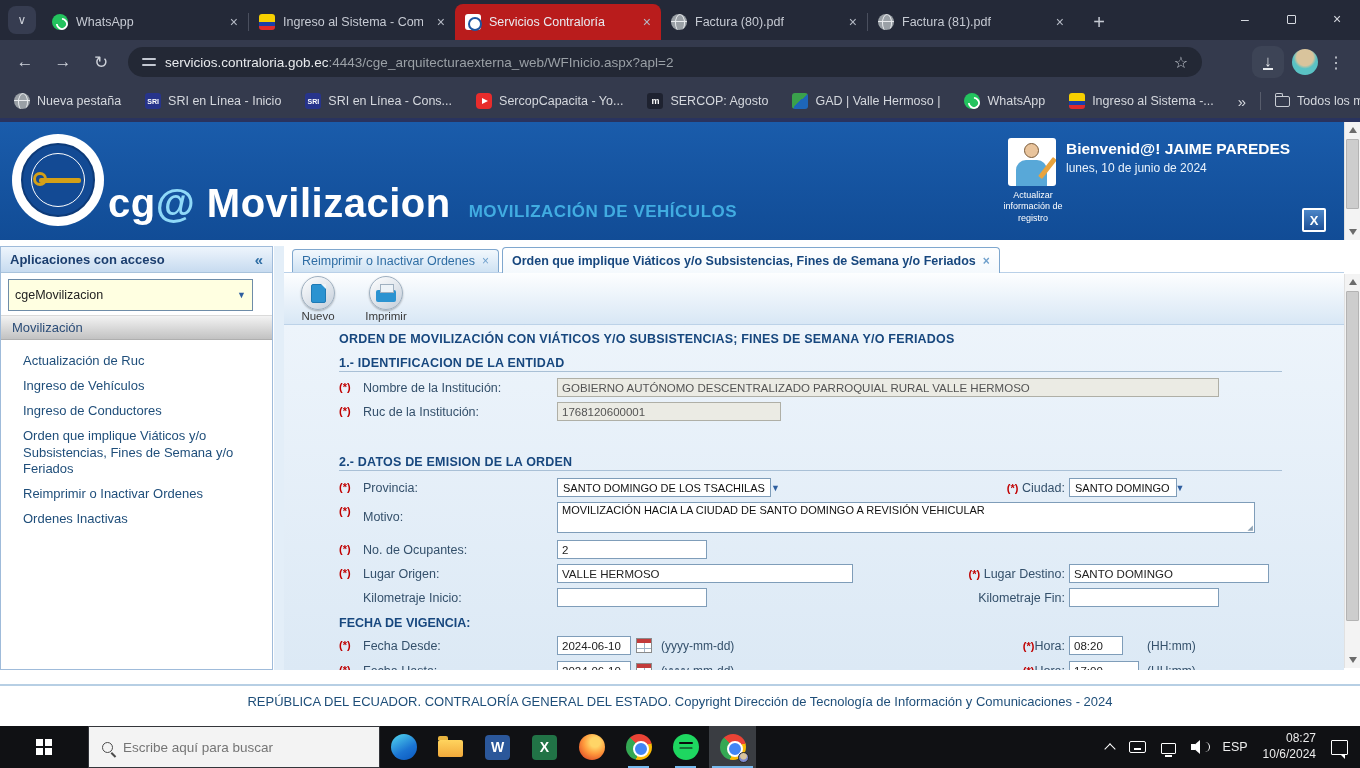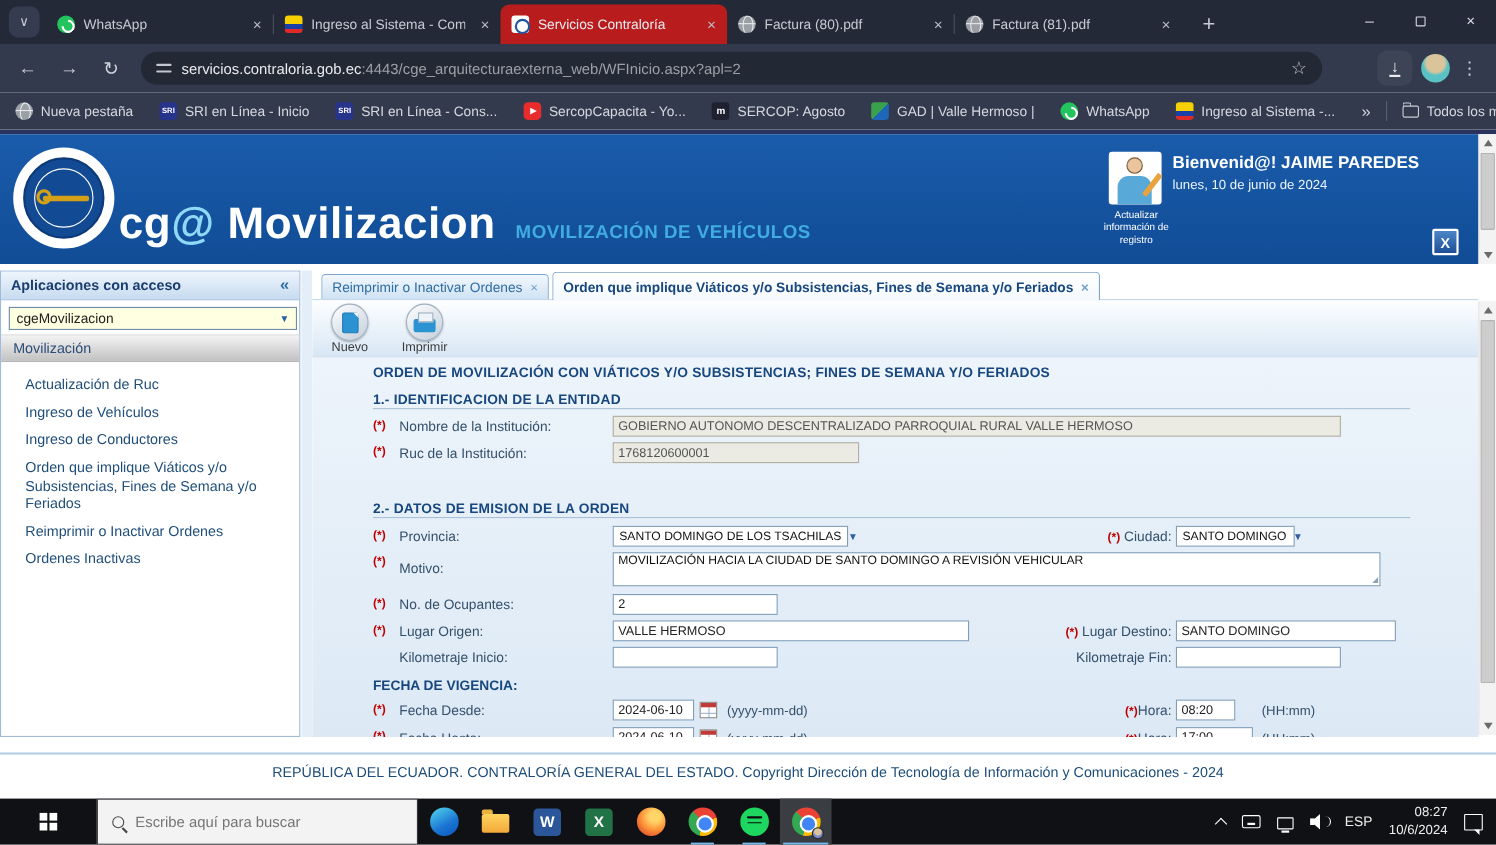--- a/index.html
+++ b/index.html
@@ -88,21 +88,21 @@
   .sb .ar{position:absolute;left:0;width:15px;height:16px;display:flex;align-items:center;justify-content:center;background:#F3F3F3}
   .tri-up{width:0;height:0;border-left:4px solid transparent;border-right:4px solid transparent;border-bottom:6px solid #6B6B6B}
   .tri-dn{width:0;height:0;border-left:4px solid transparent;border-right:4px solid transparent;border-top:6px solid #6B6B6B}
   .sb .thumb{position:absolute;left:1px;width:13px;background:#CDCDCD;border:1px solid #B3B3B3;border-radius:1px}
 
   
   #sidebar{position:absolute;left:0;top:128px;width:273px;height:424px;background:#fff;border:1px solid #9FBBDA}
   .sb-head{height:26px;background:linear-gradient(180deg,#EEF5FC,#C7DBF0);border-bottom:1px solid #A9C3DC;display:flex;align-items:center;justify-content:space-between;padding:0 9px}
   .sb-title{font-size:13px;font-weight:bold;color:#1B3E6F}
   .sb-coll{color:#2E6DA4;font-size:15px;font-weight:bold}
-  .sb-select{margin:6px 2px 4px 7px;height:21px;background:#FFFFE1;border:1px solid #6E8CA8;display:flex;align-items:center;justify-content:space-between;padding:0 6px;font-size:12.5px;color:#222}
+  .sb-select{margin:6px 19px 4px 7px;height:32px;background:#FFFFE1;border:1px solid #6E8CA8;display:flex;align-items:center;justify-content:space-between;padding:0 6px;font-size:12.5px;color:#222}
   .selarrow{font-size:9px;color:#2F5FA0}
   .sb-group{height:25px;background:linear-gradient(180deg,#F3F3F3,#C2C2C2);color:#2B4C77;font-size:13px;display:flex;align-items:center;padding:0 11px;border-top:1px solid #DADADA;border-bottom:1px solid #AFAFAF}
   .sb-list{padding:9px 0 0 0}
   .sb-item{padding:4px 10px 4px 22px;font-size:13px;color:#1F4E7A;line-height:1.3}
   .splitter{position:absolute;left:274px;top:128px;width:10px;height:424px;background:#E3EEF8}
 
   
   #contentframe{position:absolute;left:284px;top:128px;width:1060px;height:424px;background:#fff}
   .ctabs{height:27px;background:#fff;display:flex;align-items:flex-end;gap:3px;padding-left:8px;border-bottom:1px solid #B9D0E8}
   .ctab{height:23px;display:flex;align-items:center;gap:7px;padding:0 9px;border:1px solid #7FA7CE;border-bottom:none;border-radius:4px 4px 0 0;background:linear-gradient(180deg,#F2F8FD,#CFE2F3);color:#2E6DA4;font-size:12.5px;white-space:nowrap}
@@ -418,21 +418,21 @@
 
       <div class="frow" style="top:215px">
         <span class="req">(*)</span>
         <span class="flabel">No. de Ocupantes:</span>
         <input class="tin" style="width: 150px;" value="2">
       </div>
 
       <div class="frow" style="top:239px">
         <span class="req">(*)</span>
         <span class="flabel">Lugar Origen:</span>
-        <input class="tin" style="width: 324px;" value="VALLE HERMOSO">
+        <input class="tin" style="width: 296px;" value="VALLE HERMOSO">
         <div class="rlab"><span class="req2">(*)</span> <span>Lugar Destino:</span></div>
         <input class="rin" style="width: 200px;" value="SANTO DOMINGO">
       </div>
 
       <div class="frow" style="top:263px">
         <span class="flabel">Kilometraje Inicio:</span>
         <input class="tin" style="width: 150px;">
         <div class="rlab"><span>Kilometraje Fin:</span></div>
         <input class="rin" style="width: 150px;">
       </div>

